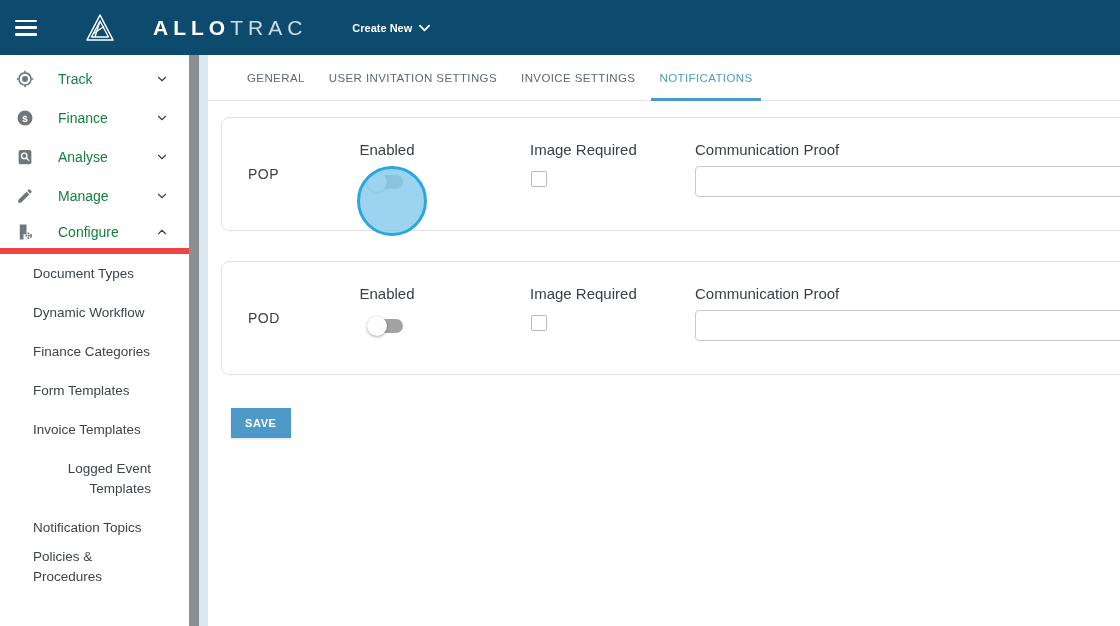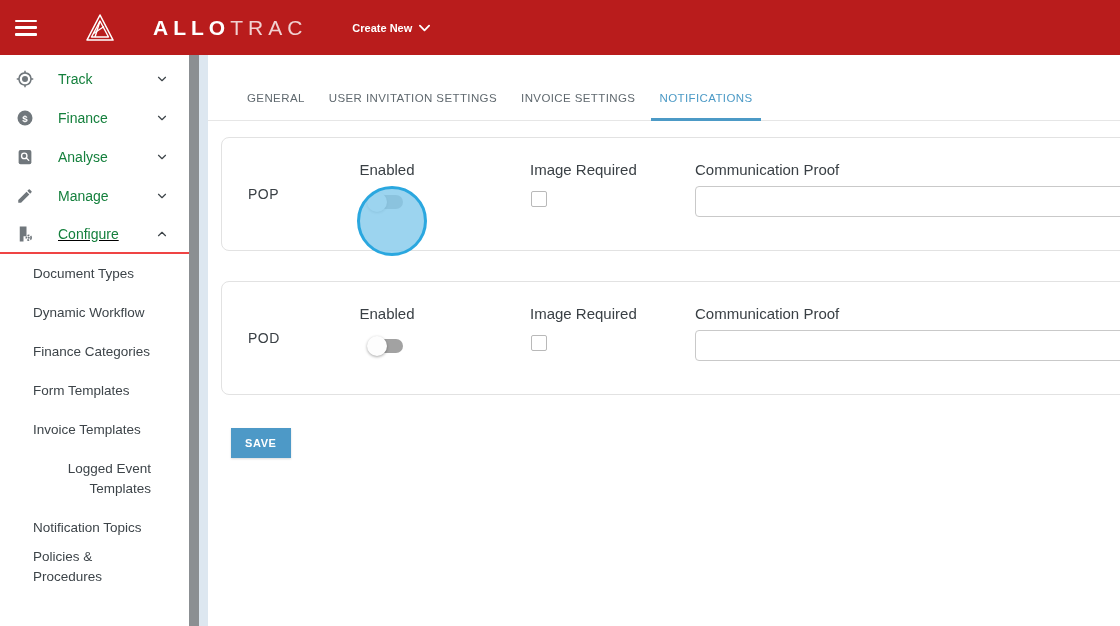--- a/index.html
+++ b/index.html
@@ -1,50 +1,50 @@
 <!DOCTYPE html>
 <html><head>
 <meta charset="utf-8">
 <style>
   * { margin:0; padding:0; box-sizing:border-box; }
   body { font-family:"Liberation Sans", sans-serif; background:#fff; }
   .page { position:relative; width:1120px; height:626px; overflow:hidden; background:#fff; }
 
   
   .app-header { position:absolute; top:0; left:0; width:1120px; height:55px;
-    background:#b91c1c; display:flex; align-items:center; color:#fff; z-index:30;gap:23px; }
+    background:#0c4a6e; display:flex; align-items:center; color:#fff; z-index:30;gap:23px; }
   .hamburger { margin-left:15px; width:22px; height:16px; display:flex; flex-direction:column;
     justify-content:space-between; cursor:pointer; }
   .hamburger span { display:block; height:2.5px; background:#fff; border-radius:1px; }
   .brand-logo { margin-left:24px; display:flex; align-items:center; }
   .brand-text { margin-left:14px; font-size:21px; letter-spacing:5px; display:flex; }
   .brand-bold { font-weight:bold; color:#ffffff; }
   .brand-light { font-weight:400; color:rgba(255,255,255,0.8); }
   .create-new { margin-left:22px; display:flex; align-items:center; gap:7px;
     font-size:11px; font-weight:600; cursor:pointer; }
 
   
   .sidebar { position:absolute; top:55px; left:0; width:189px; bottom:0; background:#fff; z-index:20; }
   .nav-list { padding-top:4px; }
   .nav-item { height:39px; display:flex; align-items:center; padding:0 20px 0 16px; cursor:pointer; }
-  .nav-item.bordered { border-bottom:2px solid #ef4444;text-decoration:underline; }
+  .nav-item.bordered { border-bottom:6px solid #ef4444; }
   .nav-icon { width:18px; height:18px; margin-right:24px; flex:none; display:flex; align-items:center; justify-content:center; }
   .nav-label { flex:1; font-size:14px; color:#15803d; }
   .nav-chevron { width:14px; height:14px; flex:none; }
   .sub-item { min-height:39px; display:flex; align-items:center; padding:0 24px 0 33px;
     font-size:13.5px; color:#3d4449; line-height:20px; cursor:pointer; }
   .sub-item.tall { min-height:59px; }
 
   .sidebar-scrollbar { position:absolute; top:55px; left:189px; width:10px; bottom:0;
     background:#b9bdbf; z-index:21; }
   .sidebar-scrollbar .thumb { position:absolute; top:0; left:0; right:0; height:100%; background:#8b8f92; }
   .gutter { position:absolute; top:55px; left:199px; width:9px; bottom:0; background:#dde7f0; z-index:21; }
 
   
-  .main { position:absolute; top:55px; left:208px; right:0; bottom:0; background:#fff; overflow:hidden;margin-top:20px; }
+  .main { position:absolute; top:55px; left:208px; right:0; bottom:0; background:#fff; overflow:hidden; }
   .tabs-row { height:46px; display:flex; align-items:stretch; padding-left:31px;
     border-bottom:1px solid #e6e6e6; background:#fff; }
   .tab { position:relative; display:flex; align-items:center; padding:0 8px; margin-right:8px;
     font-size:11.5px; letter-spacing:0.4px; font-weight:500; color:#60696f; cursor:pointer; white-space:nowrap; }
   .tab.active { color:#4c9ac6; }
   .tab.active::after { content:""; position:absolute; left:0; right:0; bottom:-1px; height:3px; background:#4c9ac6; }
 
   .content { position:relative; height:calc(100% - 47px); background:#fff; }
   .card { position:absolute; left:13px; width:920px; height:114px; background:#fff;
     border:1px solid #e2e2e2; border-radius:8px; }

